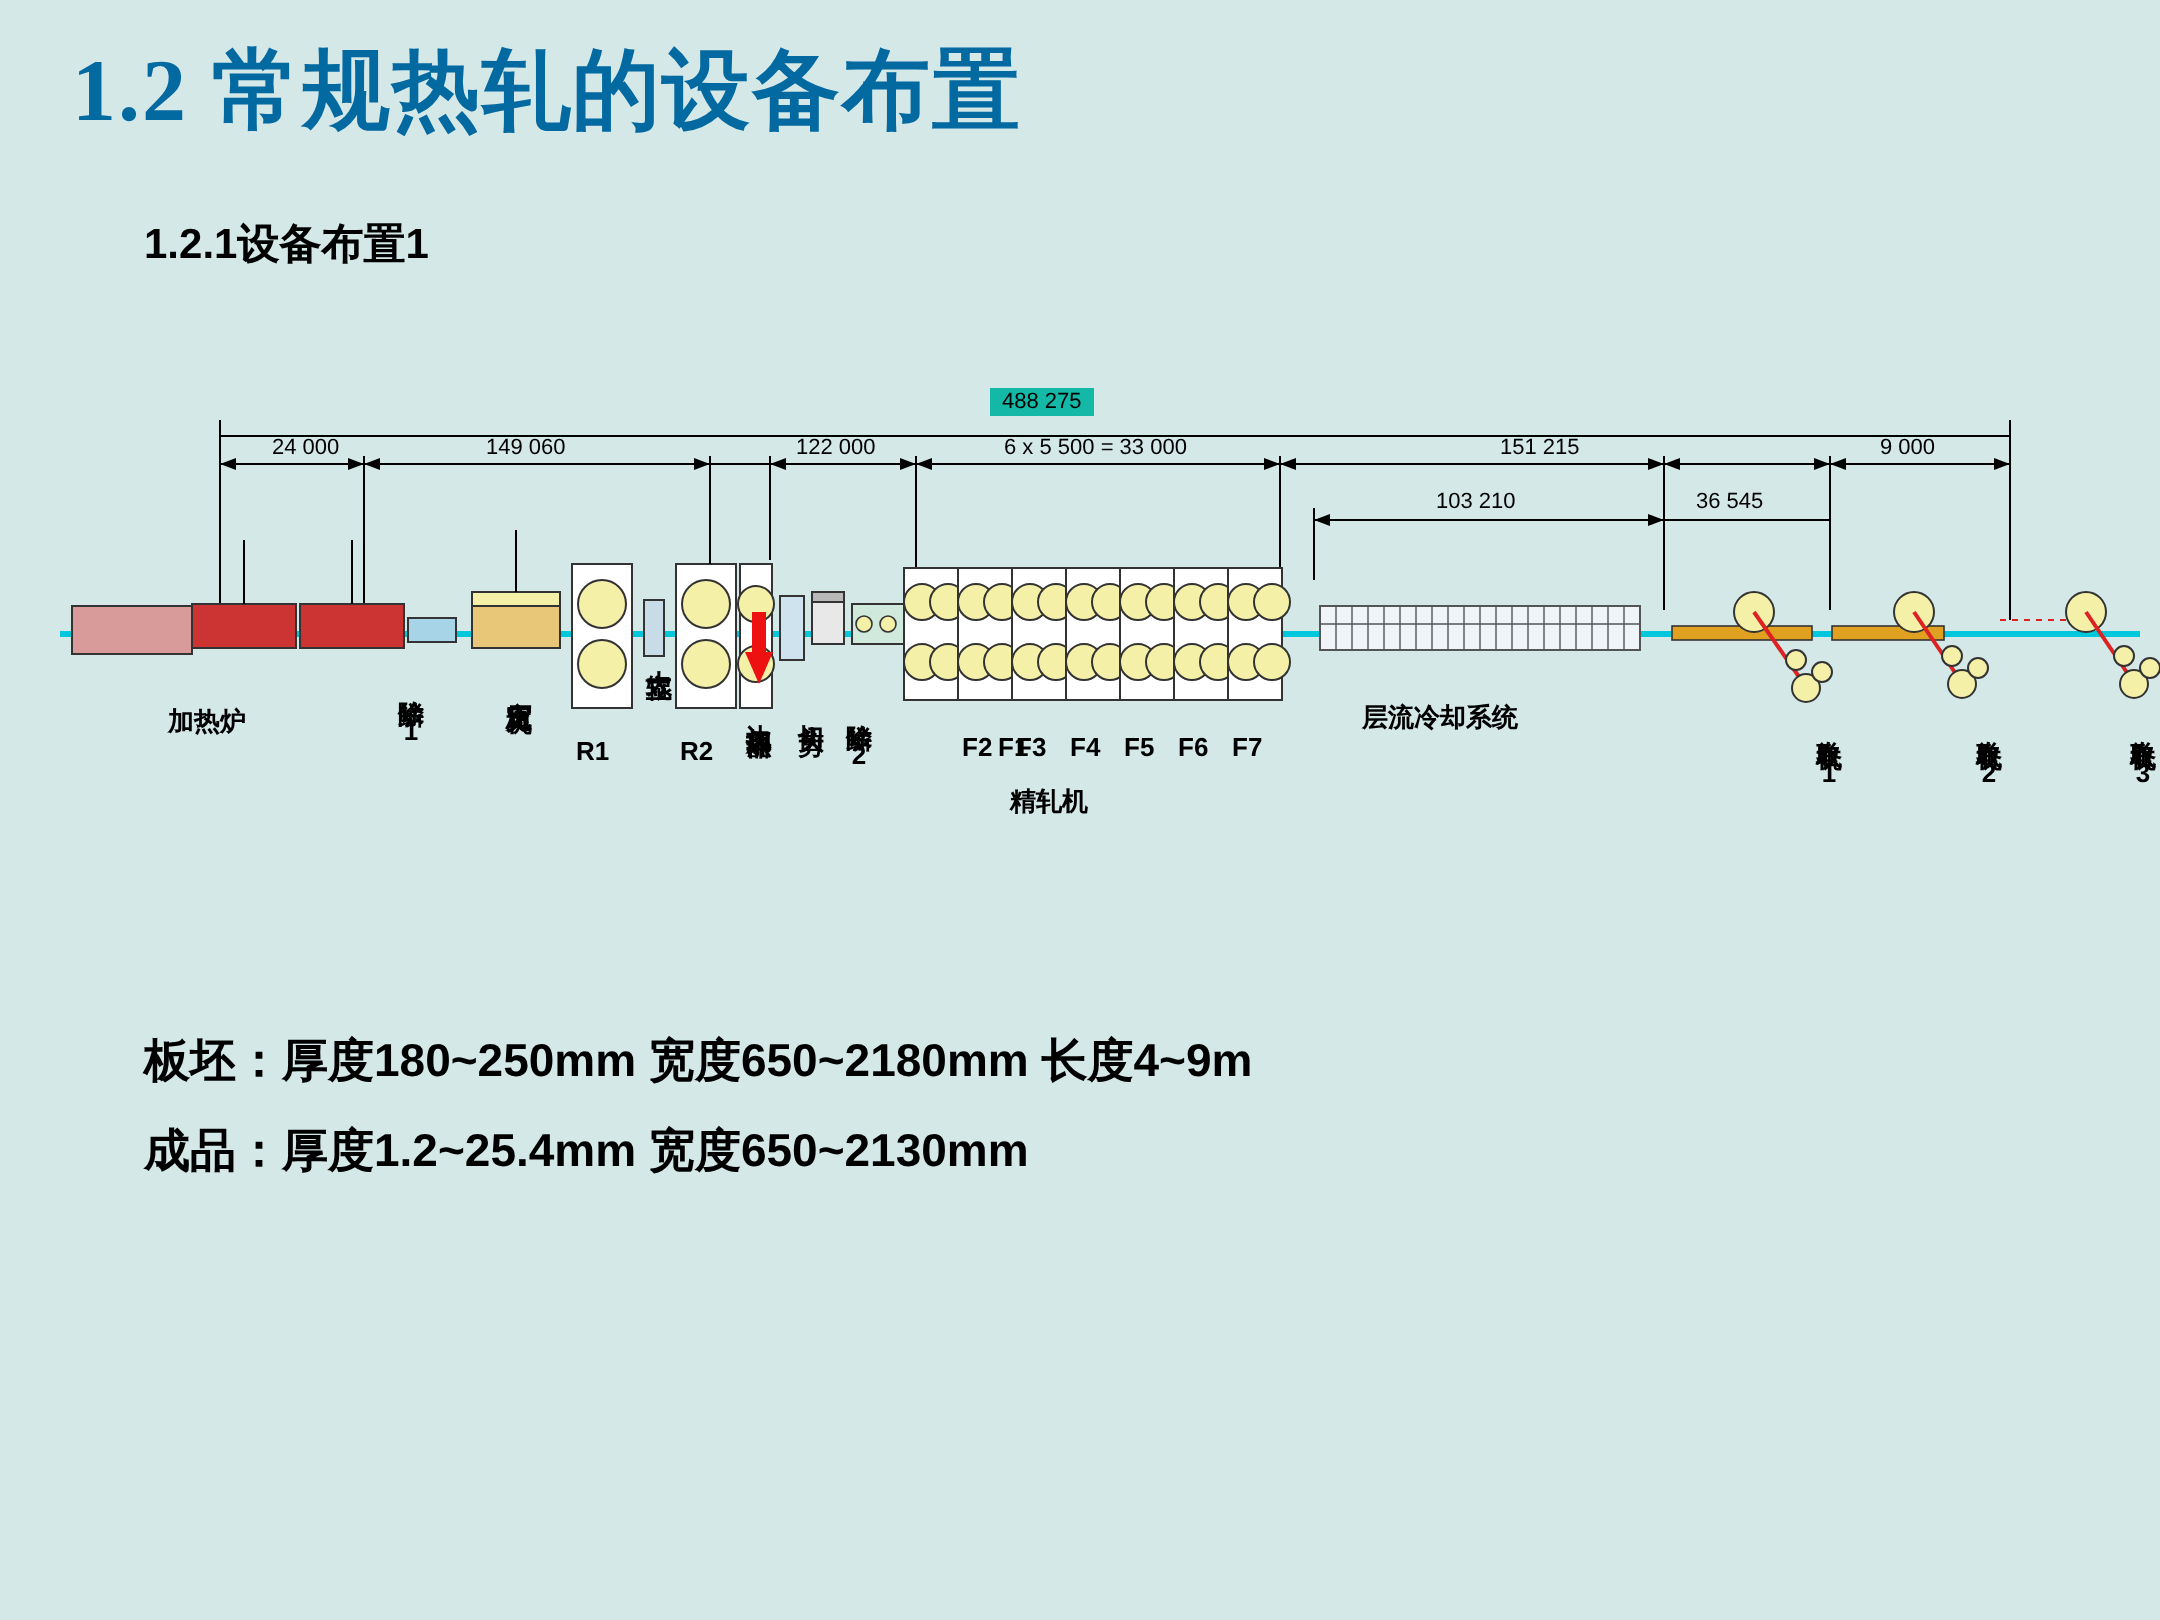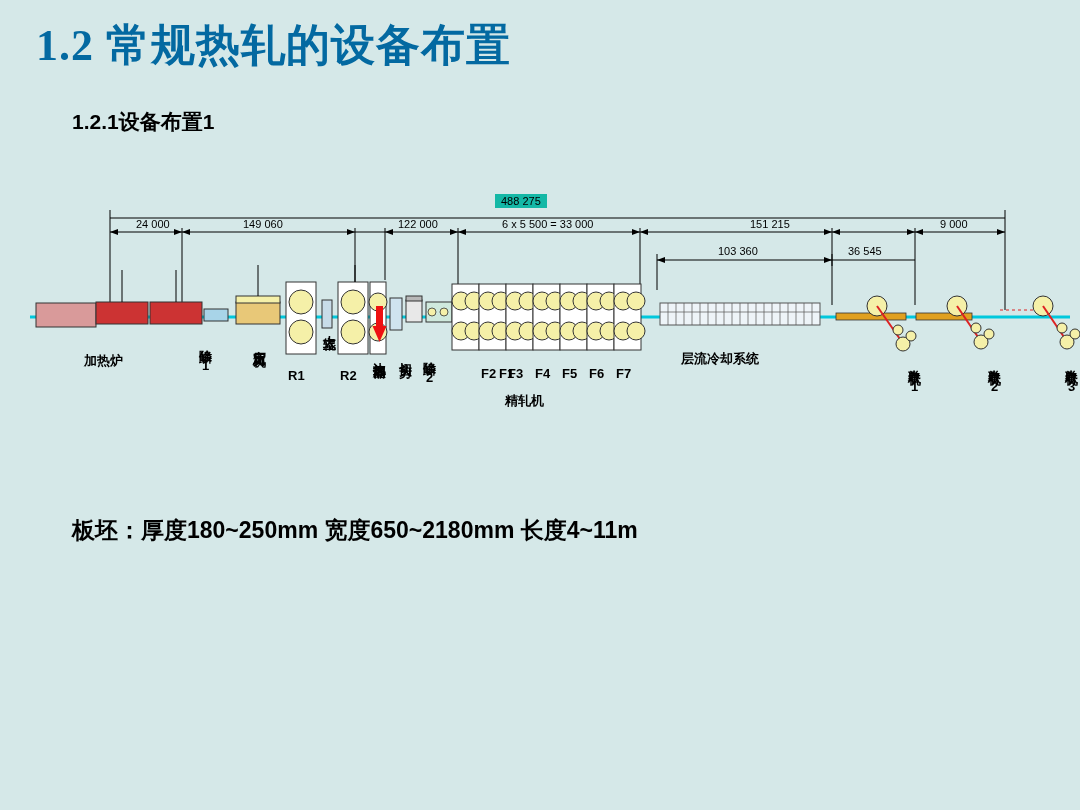--- a/index.html
+++ b/index.html
@@ -252,21 +252,21 @@
   </svg>
 
   
   <div class="dimtext boxed" style="left:495px;top:24px;">488 275</div>
   <div class="dimtext" style="left:136px;top:48px;">24 000</div>
   <div class="dimtext" style="left:243px;top:48px;">149 060</div>
   <div class="dimtext" style="left:398px;top:48px;">122 000</div>
   <div class="dimtext" style="left:502px;top:48px;">6 x 5 500 = 33 000</div>
   <div class="dimtext" style="left:750px;top:48px;">151 215</div>
   <div class="dimtext" style="left:940px;top:48px;">9 000</div>
-  <div class="dimtext" style="left:718px;top:75px;">103 360</div>
+  <div class="dimtext" style="left:718px;top:75px;">103 210</div>
   <div class="dimtext" style="left:848px;top:75px;">36 545</div>
 
   
   <div class="lbl" style="left:84px;top:182px;">加热炉</div>
   <div class="lblv" style="left:196px;top:170px;">除鳞 1</div>
   <div class="lblv" style="left:250px;top:170px;">定宽压力机</div>
   <div class="lbl" style="left:288px;top:198px;">R1</div>
   <div class="lblv" style="left:320px;top:155px;">大立辊</div>
   <div class="lbl" style="left:340px;top:198px;">R2</div>
   <div class="lblv" style="left:370px;top:182px;">边部加热器</div>
@@ -283,14 +283,15 @@
   <div class="lbl" style="left:505px;top:222px;">精轧机</div>
 
   <div class="lbl" style="left:681px;top:180px;">层流冷却系统</div>
 
   <div class="lblv" style="left:905px;top:190px;">卷取机 1</div>
   <div class="lblv" style="left:985px;top:190px;">卷取机 2</div>
   <div class="lblv" style="left:1062px;top:190px;">卷取机 3</div>
 </div>
 
 <div id="bottom">
-  <div>板坯：厚度180~250mm  宽度650~2180mm  长度4~11m</div>
+  <div>板坯：厚度180~250mm  宽度650~2180mm  长度4~9m</div>
+  <div>成品：厚度1.2~25.4mm  宽度650~2130mm</div>
 </div>
 
 </body></html>

